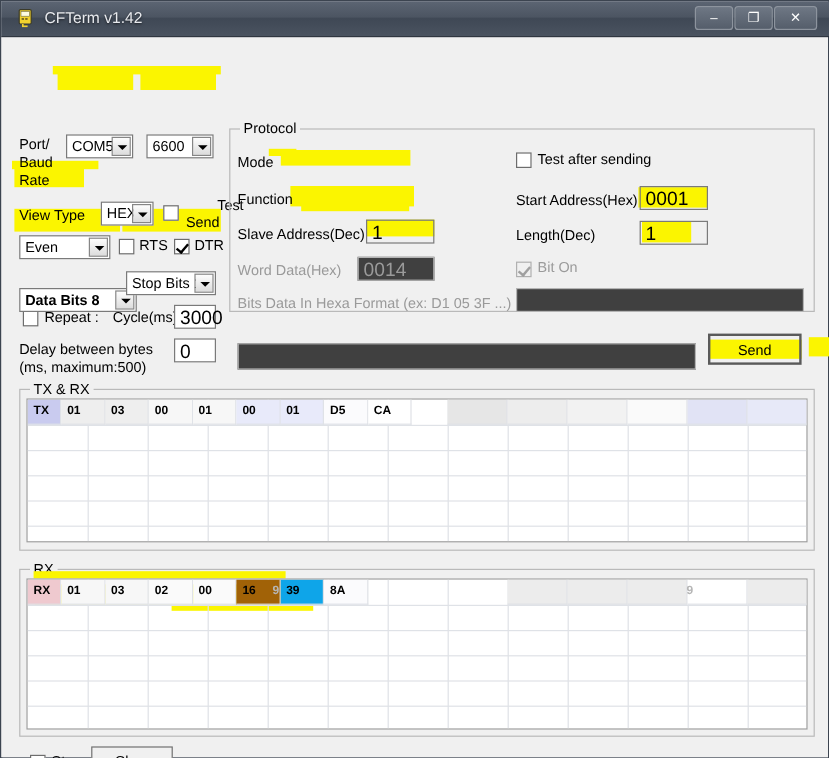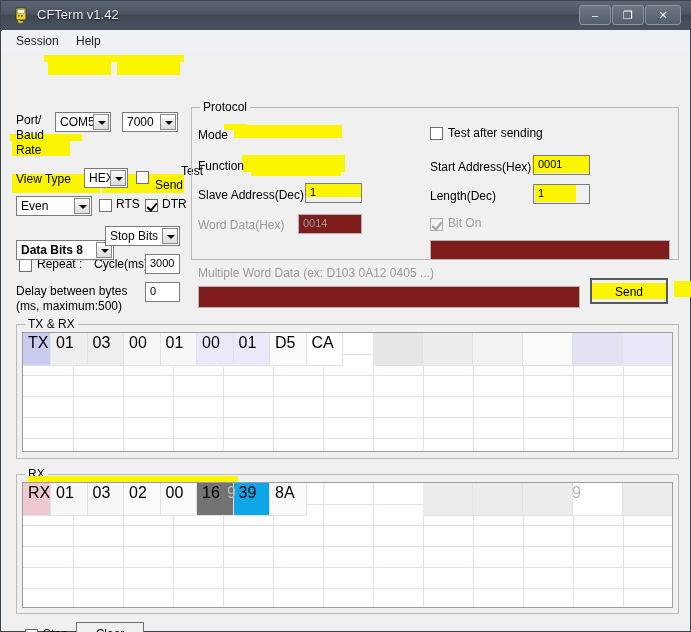--- a/index.html
+++ b/index.html
@@ -46,22 +46,22 @@
   .combo .arrow{position:absolute;right:1px;top:1px;width:16px;height:16px;
                 box-sizing:border-box;border:1px solid #868686;
                 background:linear-gradient(to bottom,#fdfdfd,#dcdcdc);}
   .combo .arrow:after{content:"";position:absolute;left:4px;top:6px;
                 width:0;height:0;border-left:4px solid transparent;
                 border-right:4px solid transparent;border-top:4px solid #000;}
 
   
   .tbox{position:absolute;box-sizing:border-box;height:20px;background:#fff;
         border:1px solid #7a7a7a;}
-  .tbox.dis{background:#7f1d1d;border-color:#b4b4b4;text-decoration:underline;}
-  .tbox .txt{position:absolute;left:4px;top:2px;font-size:11px;white-space:nowrap;}
+  .tbox.dis{background:#404040;border-color:#b4b4b4;text-decoration:underline;}
+  .tbox .txt{position:absolute;left:4px;top:2px;font-size:16px;white-space:nowrap;}
   .tbox.dis .txt{color:#9a9a9a;}
 
   
   .btn{position:absolute;box-sizing:border-box;background:#f0f0f0;
        border:1px solid #707070;text-align:center;font-size:12px;color:#000;}
   .btn .bl{position:relative;display:block;}
 
   
   .cb{position:absolute;width:13px;height:13px;box-sizing:border-box;
       background:#fff;border:1px solid #6d6d6d;}
@@ -75,23 +75,23 @@
   .grp>.cap{position:absolute;top:-8px;left:8px;background:#f0f0f0;padding:0 3px;
             font-size:12px;color:#000;}
 
   
   .hl{position:absolute;background:#fbf500;z-index:0;}
   .z1{z-index:1;}
 
   
   .gridbox{position:absolute;box-sizing:border-box;background:#fff;
            border:1px solid #9d9d9d;overflow:hidden;}
-  .gcell{position:absolute;top:0;height:33px;box-sizing:border-box;
+  .gcell{position:absolute;top:0;height:21px;box-sizing:border-box;
          border-right:1px solid #dfe2e7;border-bottom:1px solid #dfe2e7;
-         font-size:16px;line-height:20px;padding-left:5px;overflow:hidden;white-space:nowrap;}
+         font-size:10px;line-height:20px;padding-left:5px;overflow:hidden;white-space:nowrap;font-weight:bold;}
   .hline{position:absolute;left:0;width:100%;height:1px;background:#dfe2e7;}
   .vline{position:absolute;top:0;width:1px;background:#dfe2e7;}
 </style>
 </head>
 <body>
 
 <div id="window">
 
   <div id="titlebar">
     <svg id="appicon" viewBox="0 0 16 16">
@@ -107,45 +107,41 @@
       <span class="g">–</span>
     </div>
     <div class="winbtn" id="btn-max">
       <span class="g">❐</span>
     </div>
     <div class="winbtn" id="btn-close">
       <span class="g">✕</span>
     </div>
   </div>
 
-  <div id="menubar">
-    <div class="menuitem" id="mi-session">Session</div>
-    <div class="menuitem" id="mi-help">Help</div>
-  </div>
 
   <div id="client">
 
     <div class="hl" style="left:42px;top:3px;width:140px;height:7px;"></div>
     <div class="hl" style="left:46px;top:8px;width:63px;height:15px;"></div>
     <div class="hl" style="left:115px;top:8px;width:63px;height:15px;"></div>
     <div class="hl" style="left:8px;top:82px;width:72px;height:7px;"></div>
     <div class="hl" style="left:10px;top:88px;width:58px;height:16px;"></div>
     <div class="hl" style="left:10px;top:122px;width:88px;height:19px;"></div>
     <div class="hl" style="left:100px;top:122px;width:82px;height:19px;"></div>
 
     <div class="lbl" style="left:14px;top:61px;">Port/</div>
     <div class="lbl" style="left:14px;top:76px;">Baud</div>
     <div class="lbl" style="left:14px;top:91px;">Rate</div>
 
     <div class="combo z1" style="left:53px;top:60px;width:56px;">
       <span class="txt">COM5</span>
       <span class="arrow"></span>
     </div>
     <div class="combo z1" style="left:120px;top:60px;width:56px;">
-      <span class="txt">7000</span>
+      <span class="txt">6600</span>
       <span class="arrow"></span>
     </div>
 
 
     <div class="lbl" style="left:14px;top:120px;">View Type</div>
     <div class="combo" style="left:82px;top:116px;width:44px;">
       <span class="txt">HEX</span>
       <span class="arrow"></span>
     </div>
     <div class="cb" style="left:134px;top:119px;"></div>
@@ -204,20 +200,21 @@
     <div class="lbl" style="left:196px;top:136px;">Slave Address(Dec)</div>
     <div class="tbox z1" style="left:303px;top:131px;width:57px;background:transparent;">
       <span class="txt">1</span>
     </div>
 
     <div class="lbl dis" style="left:196px;top:166px;">Word Data(Hex)</div>
     <div class="tbox dis" style="left:296px;top:162px;width:64px;">
       <span class="txt">0014</span>
     </div>
 
+    <div class="lbl dis" style="left:196px;top:194px;">Bits Data In Hexa Format (ex: D1 05 3F ...)</div>
 
     <div class="cb" style="left:428px;top:75px;"></div>
     <div class="lbl" style="left:446px;top:74px;">Test after sending</div>
 
     <div class="lbl" style="left:428px;top:108px;">Start Address(Hex)</div>
     <div class="tbox z1" style="left:531px;top:103px;width:57px;background:transparent;">
       <span class="txt">0001</span>
     </div>
 
     <div class="lbl" style="left:428px;top:137px;">Length(Dec)</div>
@@ -225,21 +222,20 @@
       <span class="txt">1</span>
     </div>
 
     <div class="cb on dis" style="left:428px;top:166px;"></div>
     <div class="lbl dis" style="left:446px;top:164px;">Bit On</div>
 
     <div class="tbox dis" style="left:428px;top:188px;width:240px;">
       <span class="txt"></span>
     </div>
 
-    <div class="lbl dis" style="left:196px;top:214px;">Multiple Word Data (ex: D103 0A12 0405 ...)</div>
     <div class="tbox dis" style="left:196px;top:234px;width:382px;height:22px;">
       <span class="txt"></span>
     </div>
 
     <div class="btn z1" style="left:588px;top:226px;width:78px;height:26px;line-height:24px;background:transparent;border:2px solid #5a5a5a;">
       <span class="bl">Send</span>
     </div>
 
     <div class="grp" style="left:14px;top:272px;width:663px;height:135px;">
       <span class="cap">TX &amp; RX</span>
@@ -306,21 +302,21 @@
         <div class="gcell" style="left: 400px; width: 50px; background: rgb(236, 236, 236);"></div>
         <div class="gcell" style="left: 450px; width: 50px; background: rgb(236, 236, 236);"></div>
         <div class="gcell" style="left: 500px; width: 50px; background: rgb(236, 236, 236);"></div>
         <div class="gcell" style="left: 550px; width: 50px; background: rgb(255, 255, 255);"></div>
         <div class="gcell" style="left: 600px; width: 50px; background: rgb(236, 236, 236);"></div>
         <div class="gcell" style="left: 0px; width: 28px; background: rgb(239, 201, 207);">RX</div>
         <div class="gcell" style="left: 28px; width: 36.5px; background: rgb(247, 247, 247);">01</div>
         <div class="gcell" style="left: 64.5px; width: 36.5px; background: rgb(247, 247, 247);">03</div>
         <div class="gcell" style="left: 101px; width: 36.5px; background: rgb(250, 250, 250);">02</div>
         <div class="gcell" style="left: 137.5px; width: 36.5px; background: rgb(250, 250, 250);">00</div>
-        <div class="gcell" style="left: 174px; width: 36.5px; background: #737373;">16</div>
+        <div class="gcell" style="left: 174px; width: 36.5px; background: #a16207;">16</div>
         <div class="gcell" style="left: 210.5px; width: 36.5px; background: #0ea5e9;">39</div>
         <div class="gcell" style="left: 247px; width: 36.5px; background: rgb(251, 251, 253);">8A</div>
         <div class="gcell" style="left: 199px; width: 20px; color: rgb(182, 182, 182); border: none;">9</div>
         <div class="gcell" style="left: 544px; width: 20px; color: rgb(182, 182, 182); border: none;">9</div>
       </div>
 
     <div class="cb" style="left:23px;top:577px;"></div>
     <div class="lbl" style="left:41px;top:575px;">Stop</div>
     <div class="btn" style="left:74px;top:570px;width:68px;height:24px;line-height:22px;">
       <span class="bl">Clear</span>

